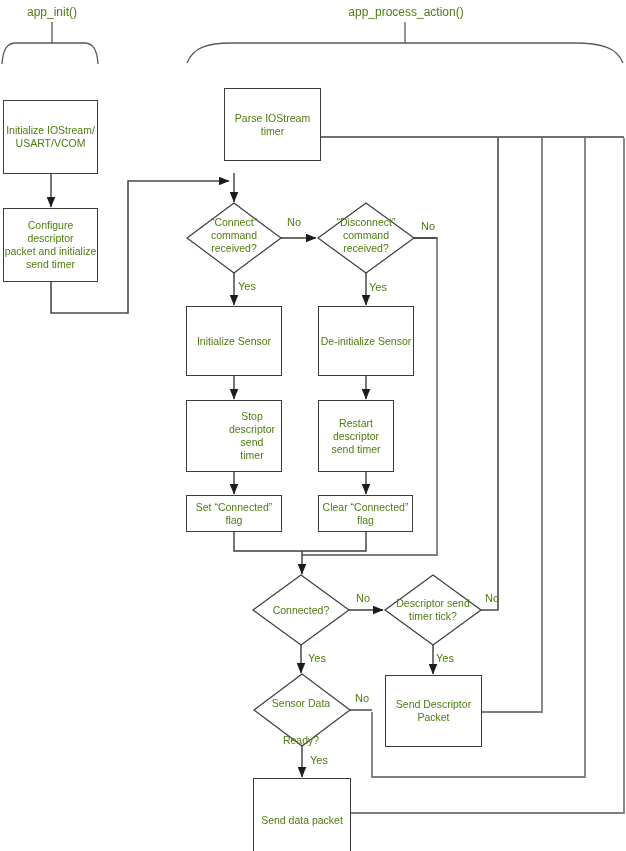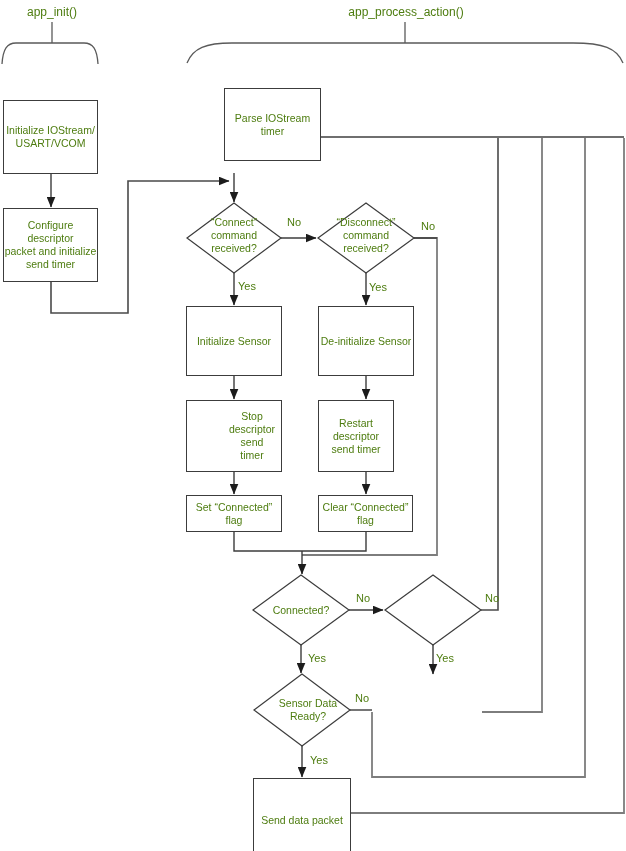--- a/index.html
+++ b/index.html
@@ -98,38 +98,46 @@
     <div>Restart descriptor</div>
     <div>send timer</div>
   </div>
   <div class="box" style="left:186px;top:495px;width:96px;height:37px;">
     <div>Set “Connected” flag</div>
   </div>
   <div class="box" style="left:318px;top:495px;width:95px;height:37px;">
     <div>Clear “Connected”</div>
     <div>flag</div>
   </div>
+  <div class="box" style="left:385px;top:675px;width:97px;height:72px;">
+    <div>Send Descriptor</div>
+    <div>Packet</div>
+  </div>
   <div class="box" style="left:253px;top:778px;width:98px;height:84px;">
     <div>Send data packet</div>
   </div>
 
   <div class="dtext" style="left:187px;top:216px;width:94px;">
     <div>“Connect”</div>
     <div>command</div>
     <div>received?</div>
   </div>
   <div class="dtext" style="left:318px;top:216px;width:96px;">
     <div>“Disconnect”</div>
     <div>command</div>
     <div>received?</div>
   </div>
   <div class="dtext" style="left:253px;top:604px;width:96px;">
     <div>Connected?</div>
   </div>
-  <div class="dtext" style="left:260px;top:697px;width:96px;">
+  <div class="dtext" style="left:385px;top:597px;width:96px;">
+    <div>Descriptor send</div>
+    <div>timer tick?</div>
+  </div>
+  <div class="dtext" style="left:253px;top:697px;width:96px;gap:24px;">
     <div>Sensor Data</div>
     <div>Ready?</div>
   </div>
 
   <div class="lbl" style="left:287px;top:216px;">No</div>
   <div class="lbl" style="left:238px;top:280px;">Yes</div>
   <div class="lbl" style="left:421px;top:220px;">No</div>
   <div class="lbl" style="left:369px;top:281px;">Yes</div>
   <div class="lbl" style="left:356px;top:592px;">No</div>
   <div class="lbl" style="left:308px;top:652px;">Yes</div>

